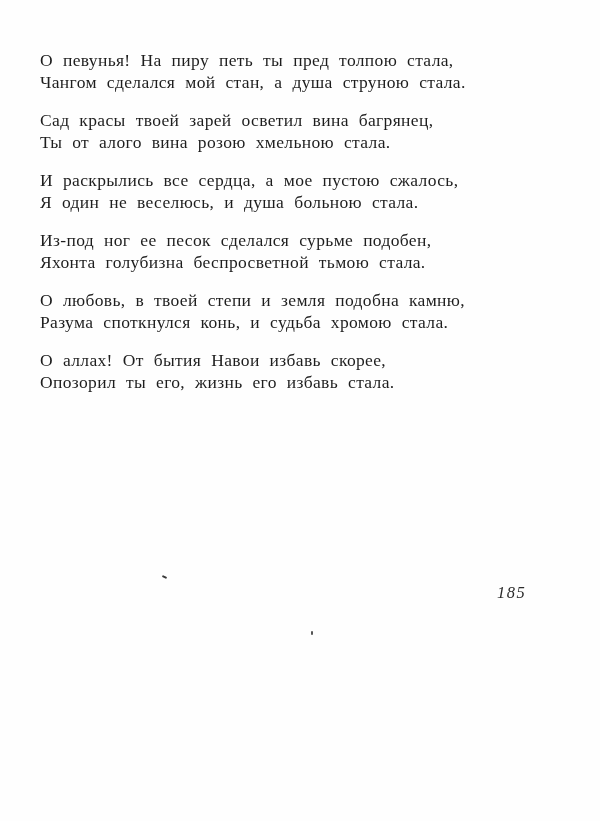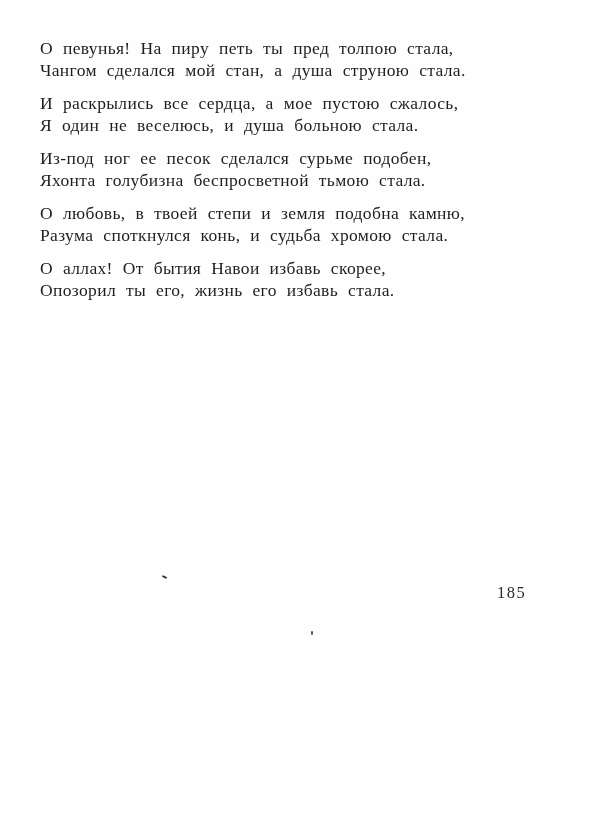--- a/index.html
+++ b/index.html
@@ -20,32 +20,33 @@
     position: absolute;
     left: 40px;
     top: 33px;
     right: 30px;
     font-size: 17.5px;
     line-height: 22px;
     word-spacing: 0.30em;
     letter-spacing: 0.02em;
   }
   .couplet {
-    margin: 4px 0 11px 0;
+    margin: 16px 0 11px 0;
   }
   .line {
     white-space: nowrap;
   }
   .page-number {
     position: absolute;
     left: 497px;
     top: 583px;
     font-size: 16.5px;
     letter-spacing: 1.5px;
     color: #2a2a2a;
+    font-style: italic;
   }
   .speck {
     position: absolute;
     background: #3a3a3a;
   }
   .speck-1 {
     left: 162px;
     top: 576px;
     width: 5px;
     height: 2px;
@@ -65,20 +66,24 @@
 <body>
 
 <div class="page">
   <div class="poem">
 
     <div class="couplet">
       <div class="line">О певунья! На пиру петь ты пред толпою стала,</div>
       <div class="line">Чангом сделался мой стан, а душа струною стала.</div>
     </div>
 
+    <div class="couplet">
+      <div class="line">Сад красы твоей зарей осветил вина багрянец,</div>
+      <div class="line">Ты от алого вина розою хмельною стала.</div>
+    </div>
 
     <div class="couplet">
       <div class="line">И раскрылись все сердца, а мое пустою сжалось,</div>
       <div class="line">Я один не веселюсь, и душа больною стала.</div>
     </div>
 
     <div class="couplet">
       <div class="line">Из-под ног ее песок сделался сурьме подобен,</div>
       <div class="line">Яхонта голубизна беспросветной тьмою стала.</div>
     </div>

